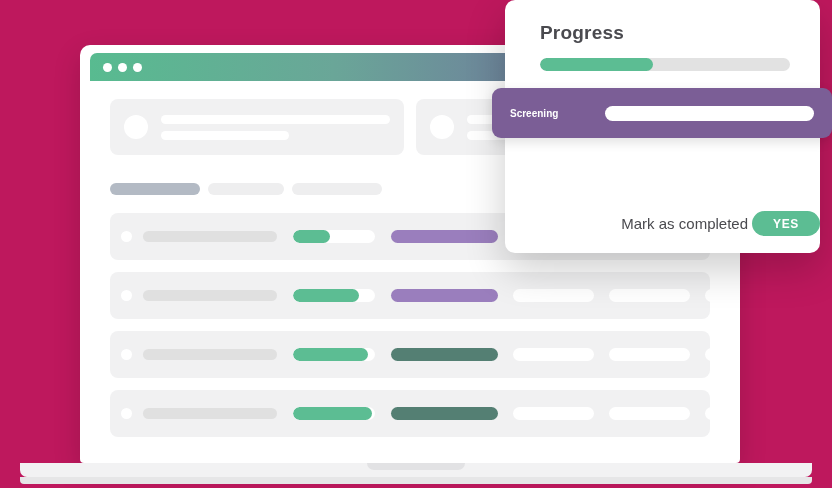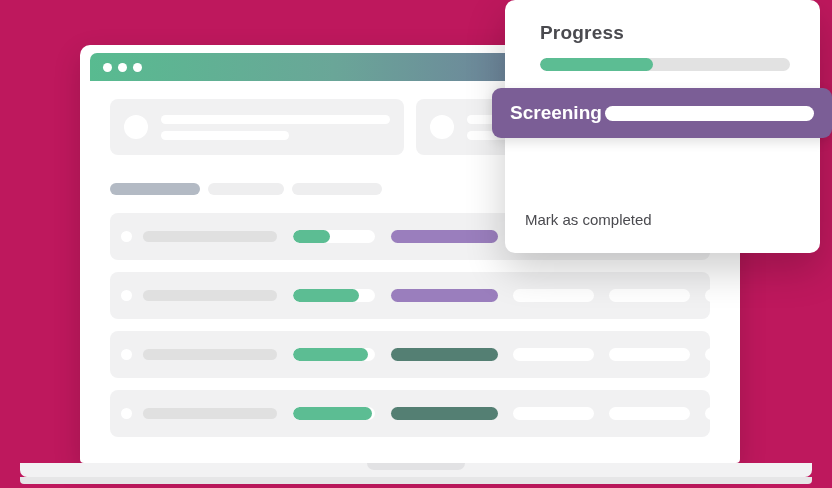--- a/index.html
+++ b/index.html
@@ -256,21 +256,21 @@
     align-items: center;
     box-shadow: 0 4px 12px rgba(0,0,0,0.12);
   }
   #stage-row-screening  { top: 88px; }
   #stage-row-financials { top: 148px; }
 
   .stage-label {
     margin-left: 18px;
     width: 95px;
     color: #ffffff;
-    font-size: 19px;
+    font-size: 10px;
     font-weight: bold;
     flex: 0 0 auto;
   }
   .stage-track {
     flex: 1;
     margin-right: 18px;
     height: 15px;
     background: #ffffff;
     border-radius: 8px;
     overflow: hidden;
@@ -280,21 +280,21 @@
     border-radius: 8px;
     background: #5cbd93;
   }
 
   #mark-completed-row {
     position: absolute;
     left: 0; right: 0;
     top: 211px;
     display: flex;
     align-items: center;
-    justify-content: space-between;
+    justify-content: flex-end;
     gap: 4px;
     padding-left: 20px;
   }
   #mark-completed-label {
     font-size: 15px;
     color: #4a4a4f;
   }
   #mark-completed-toggle {
     min-width: 68px;
     height: 25px;
@@ -417,17 +417,18 @@
     <div class="progress-stage-row" id="stage-row-screening">
       <span class="stage-label">Screening</span>
       <span class="stage-track">
         <span class="stage-fill" id="stage-fill-screening" style="width: 40%;"></span>
       </span>
     </div>
 
 
     <div id="mark-completed-row">
       <span id="mark-completed-label">Mark as completed</span>
+      <button id="mark-completed-toggle">YES</button>
     </div>
 
   </div>
 
 </div>
 
 </body></html>

